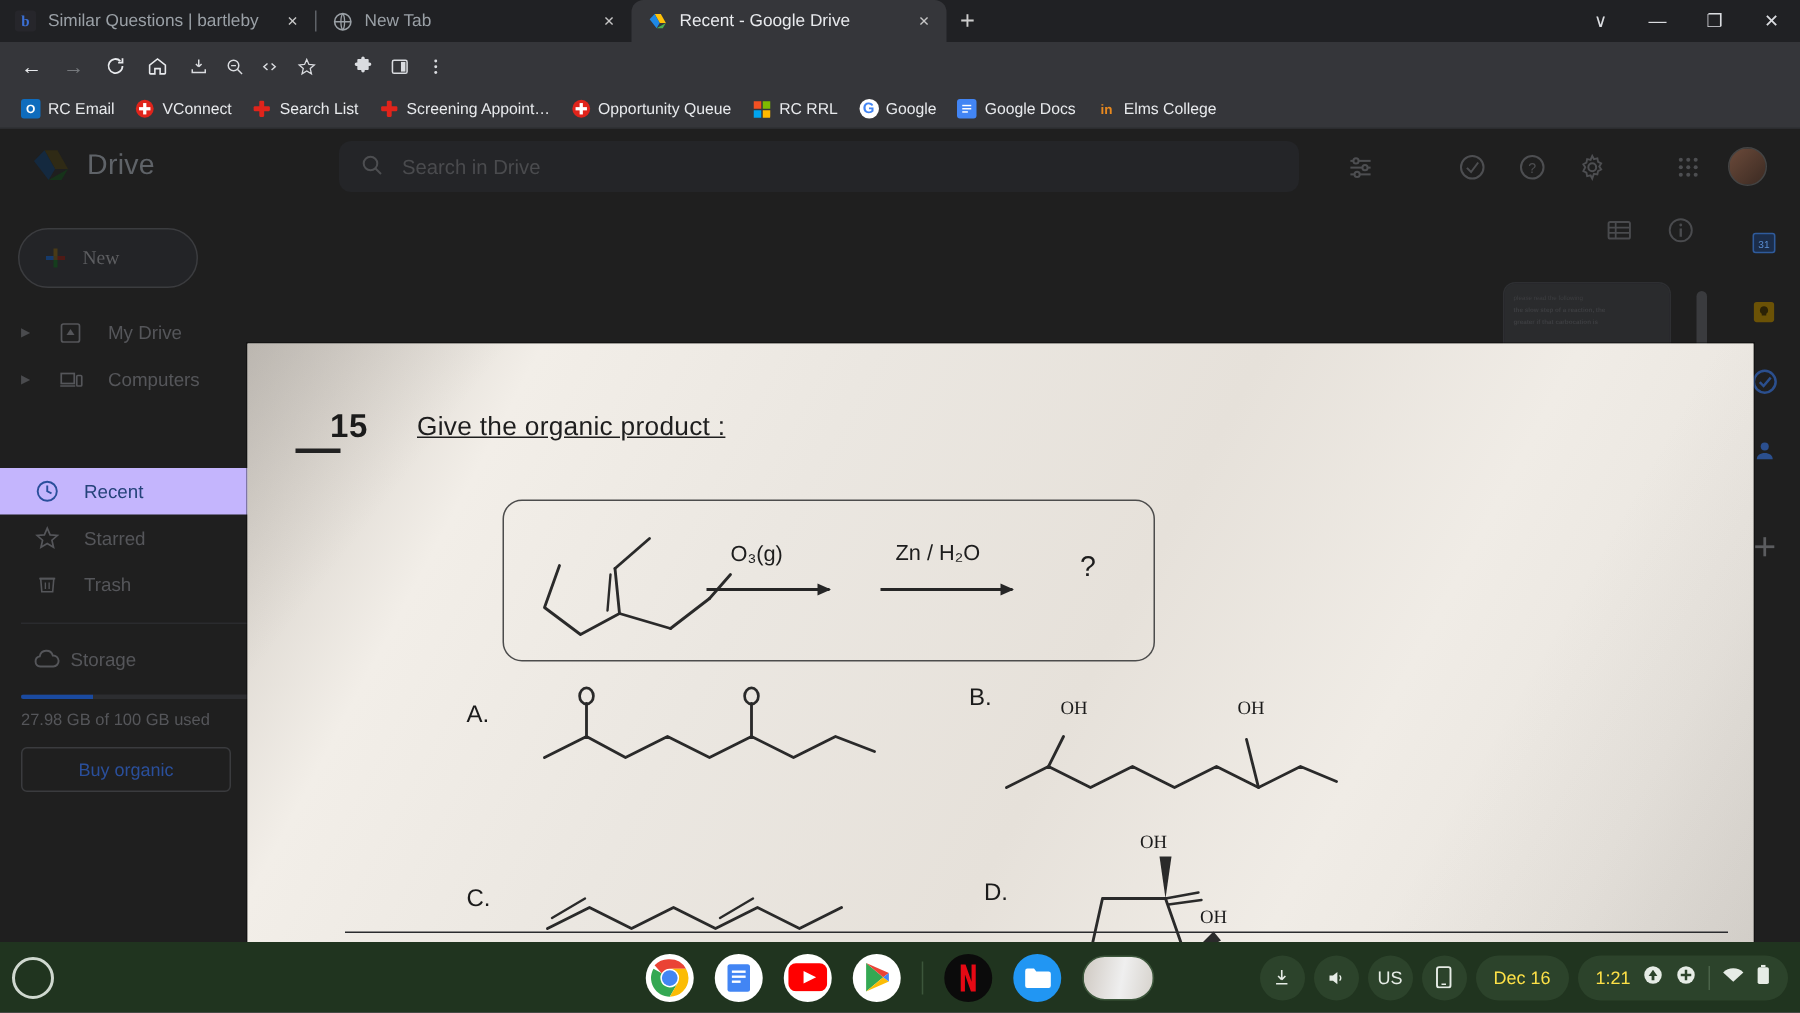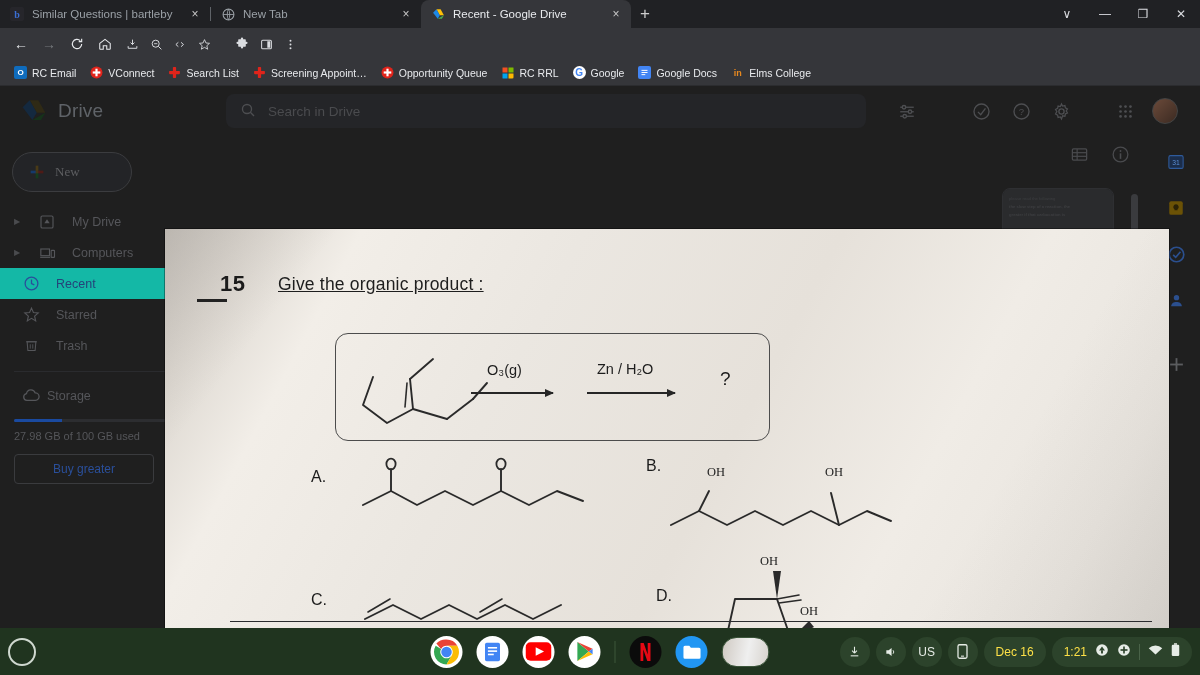--- a/index.html
+++ b/index.html
@@ -117,21 +117,21 @@
     gap: 10px; padding-left: 16px; color: #5d5e61; font-size: 13px;
     background: #232427;
     font-family: Liberation Serif, serif;
   }
   .plus-g { position: relative; width: 16px; height: 16px; }
   .nav-item {
     height: 31px; display: flex; align-items: center; gap: 16px;
     padding-left: 14px; color: #55565a; font-size: 12.5px;
     border-radius: 0 16px 16px 0; margin-right: 10px;
   }
-  .nav-item.active { background: #14b8a6; color: #25437a; }
+  .nav-item.active { background: #c4b5fd; color: #25437a; margin-top: 44px; }
   .nav-item .caret { width: 8px; font-size: 8px; color: #4a4b4e; }
   .nav-item .navico { width: 18px; display: flex; justify-content: center; }
   .nav-sep { height: 1px; background: #2a2b2e; margin: 10px 14px 8px 14px; }
   .storage-bar {
     margin: 8px 0 0 14px; width: 170px; height: 3px; background: #2c2d30;
     border-radius: 2px; overflow: hidden;
   }
   .storage-bar i { display: block; height: 100%; background: #1a4aa0; }
   .storage-text { margin: 8px 0 0 14px; font-size: 11px; color: #55565a; }
   .buy-btn {
@@ -603,21 +603,21 @@
             <path d="M6.5 16.5A4.6 4.6 0 0 1 6 7.4a6 6 0 0 1 11.6-.8 4.1 4.1 0 0 1 .4 9.9z" fill="none" stroke="#55565a" stroke-width="1.7"></path>
           </svg>
       </span>
       <span>Storage</span>
     </div>
 
     <div class="storage-bar">
       <i style="width:28%"></i>
     </div>
     <div class="storage-text">27.98 GB of 100 GB used</div>
-    <div class="buy-btn">Buy greater</div>
+    <div class="buy-btn">Buy organic</div>
   </div>
 
   <div class="content-area">
     <div class="content-toolbar">
       <span>
         <svg width="19" height="19" viewBox="0 0 24 24">
             <rect x="3" y="5" width="18" height="14" rx="1.4" fill="none" stroke="#4a4b4e" stroke-width="1.6"></rect>
             <line x1="3" y1="9.7" x2="21" y2="9.7" stroke="#4a4b4e" stroke-width="1.5"></line>
             <line x1="3" y1="14.3" x2="21" y2="14.3" stroke="#4a4b4e" stroke-width="1.5"></line>
             <line x1="9" y1="5" x2="9" y2="19" stroke="#4a4b4e" stroke-width="1.5"></line>

